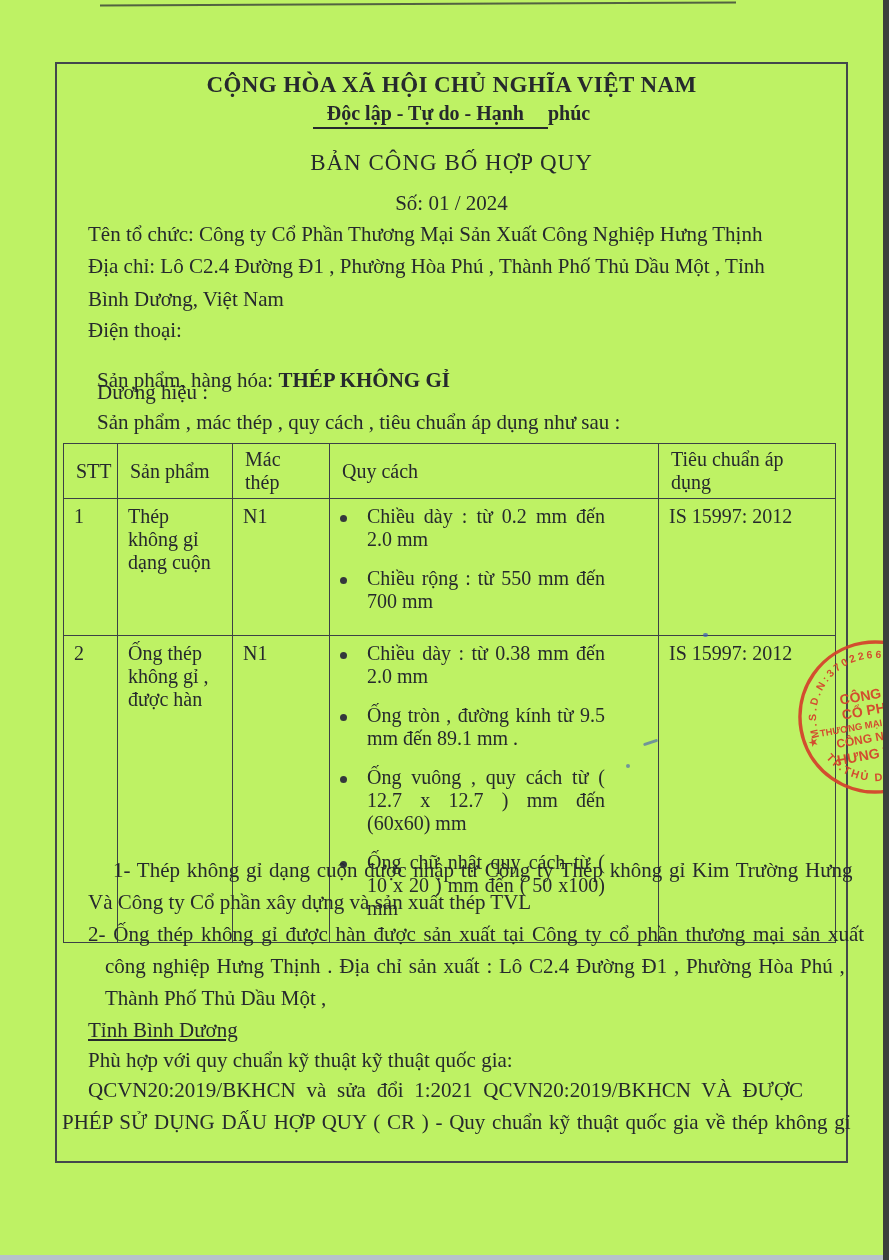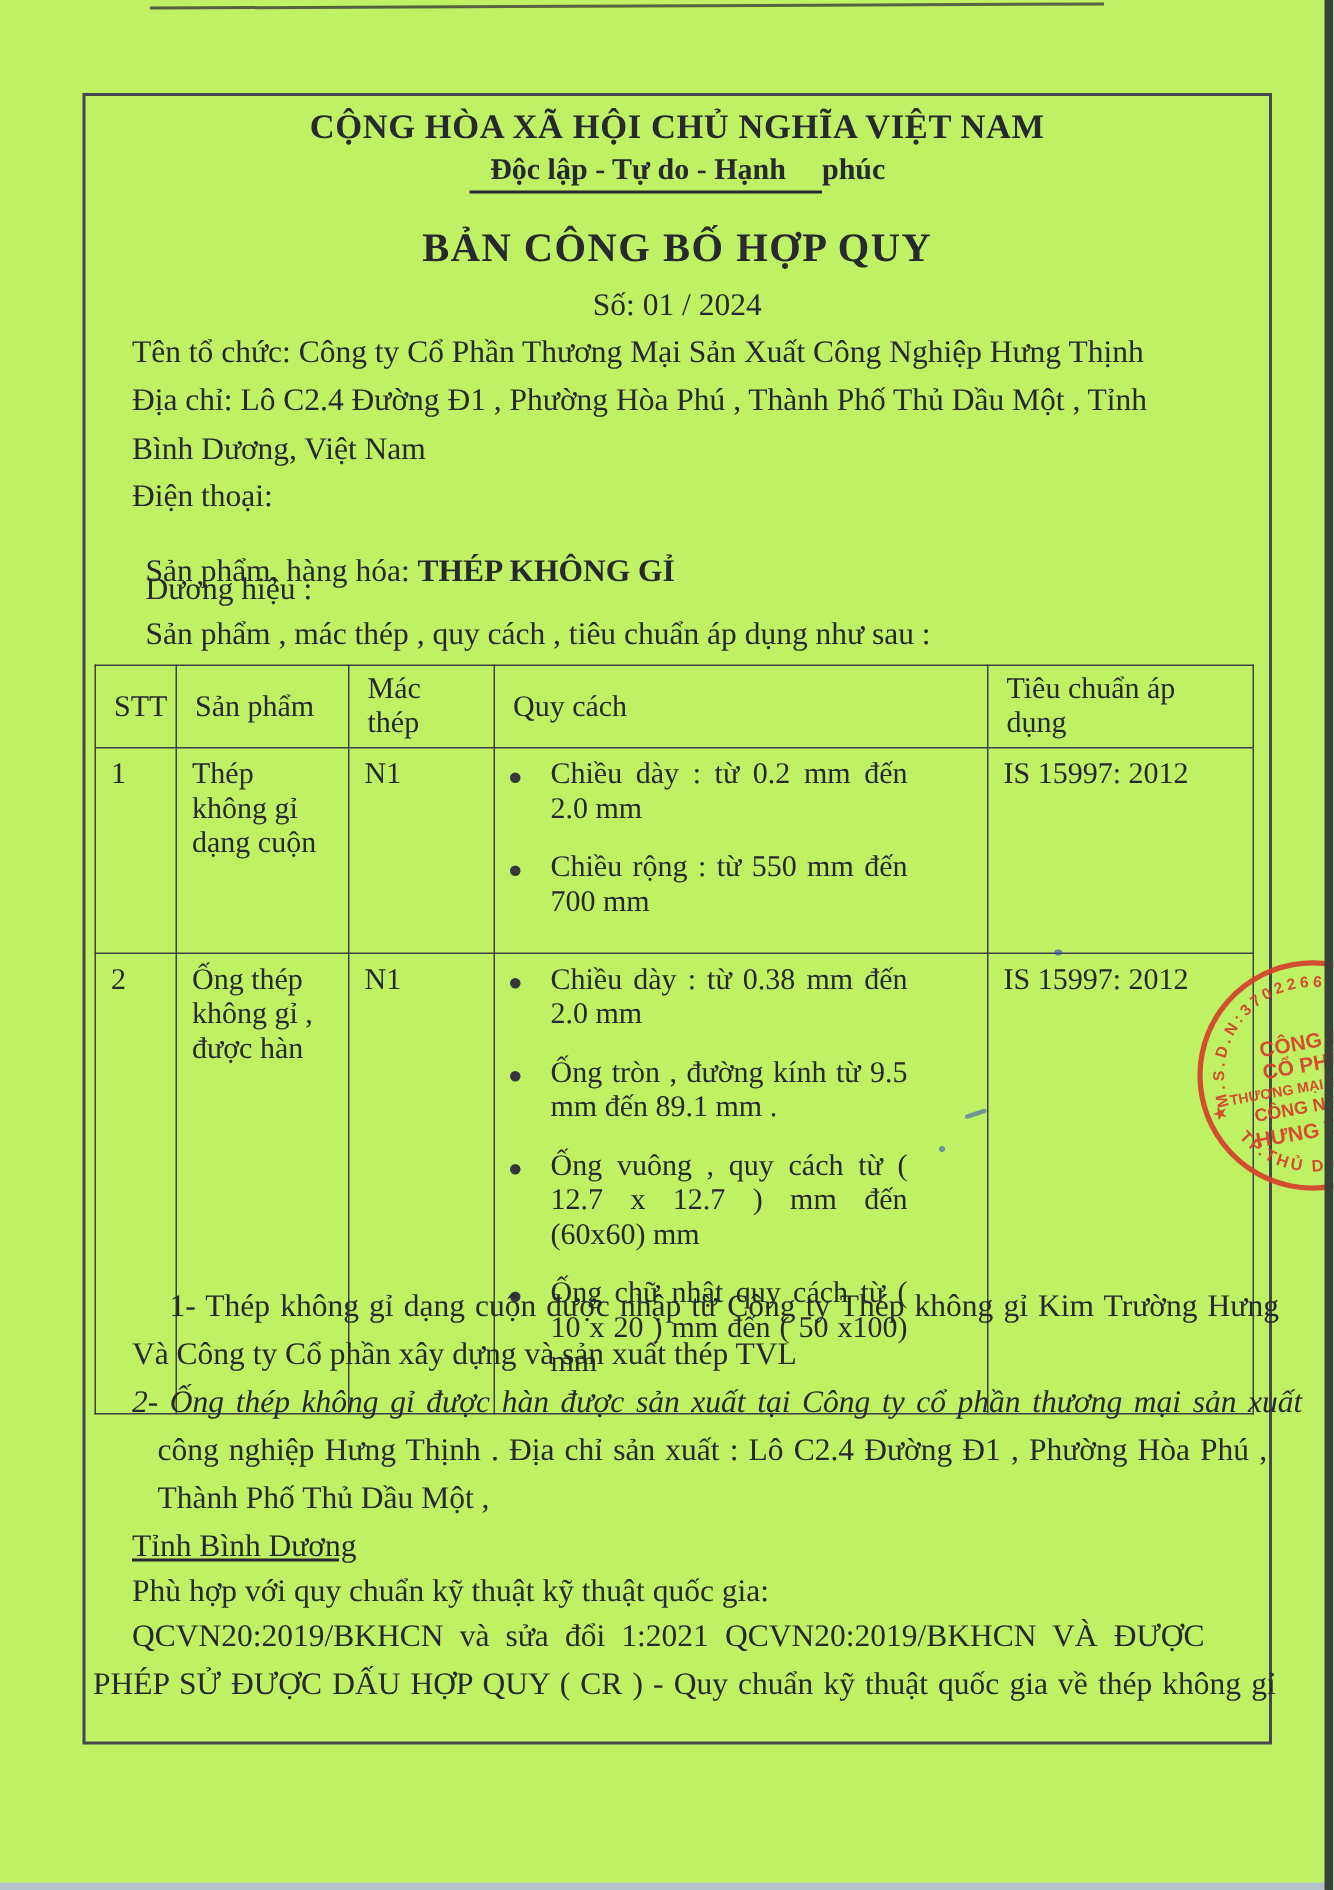--- a/index.html
+++ b/index.html
@@ -6,21 +6,21 @@
   body{width:889px;height:1260px;background:#f6f6f3;font-family:"Liberation Serif","DejaVu Serif",serif;}
   .page{position:relative;width:889px;height:1260px;background:#bef264;overflow:hidden;color:#26292d;}
   .scan-top-line{position:absolute;left:100px;top:3px;width:636px;height:2px;background:#2f3335;opacity:.75;transform:rotate(-.25deg);}
   .scan-right-strip{position:absolute;right:0;top:0;width:6px;height:1260px;background:#3a403c;z-index:9;}
   .scan-bottom-bar{position:absolute;left:0;bottom:0;width:884px;height:5px;background:#b6c2ca;z-index:8;}
   .border-box{position:absolute;left:55px;top:62px;width:793px;height:1101px;border:2px solid #43484c;box-sizing:border-box;background:transparent;}
   .center-wrap{position:absolute;left:55px;width:793px;text-align:center;}
   .nat-title{top:72px;font-size:23px;font-weight:bold;letter-spacing:.4px;}
   .motto{top:102px;font-size:20px;font-weight:bold;}
   .motto .u{border-bottom:2px solid #26292d;padding:0 24px 3px 14px;}
-  .doc-title{top:150px;font-size:27px;font-weight:bold;letter-spacing:1px;}
+  .doc-title{top:150px;font-size:23px;font-weight:normal;letter-spacing:1px;}
   .doc-no{top:191px;font-size:21px;}
   .line{position:absolute;font-size:21px;white-space:nowrap;}
   .bold{font-weight:bold;}
   table.spec{position:absolute;left:63px;top:443px;width:772px;border-collapse:collapse;table-layout:fixed;font-size:20px;}
   table.spec th,table.spec td{border:1.8px solid #3c4146;vertical-align:top;padding:6px 10px;font-weight:normal;text-align:left;box-sizing:border-box;}
   table.spec th{vertical-align:middle;padding:4px 12px;}
   td.c-stt,th.c-stt{text-align:center;}
   td.c-sp{text-align:justify;}
   td.c-mt{text-align:center;}
   td.c-qc{padding-left:36px;padding-top:12px;}
@@ -124,27 +124,27 @@
         </ul>
       </td>
       <td class="c-tc">IS 15997: 2012</td>
     </tr>
   </tbody>
     </table>
 
   <div class="notes">
     <div class="line ws1" style="left:96px;top:858px;margin-left:17px;">1-  Thép không gỉ dạng cuộn được nhập từ Công ty Thép không gỉ Kim Trường Hưng</div>
     <div class="line" style="left:88px;top:890px;">Và Công ty Cổ phần xây dựng và sản xuất thép TVL</div>
-    <div class="line ws2" style="left:88px;top:922px;font-style:italic;">2-  Ống thép không gỉ được hàn được sản xuất tại Công ty cổ phần thương mại sản xuất</div>
+    <div class="line ws2" style="left:88px;top:922px;">2-  Ống thép không gỉ được hàn được sản xuất tại Công ty cổ phần thương mại sản xuất</div>
     <div class="line ws1" style="left:105px;top:954px;">công nghiệp Hưng Thịnh . Địa chỉ sản xuất : Lô C2.4 Đường Đ1 , Phường Hòa Phú ,</div>
     <div class="line" style="left:105px;top:986px;">Thành Phố Thủ Dầu Một ,</div>
     <div class="line" style="left:88px;top:1018px;text-decoration:underline;">Tỉnh Bình Dương</div>
     <div class="line" style="left:88px;top:1048px;">Phù hợp với quy chuẩn kỹ thuật kỹ thuật quốc gia:</div>
     <div class="line ws5" style="left:88px;top:1078px;">QCVN20:2019/BKHCN  và  sửa  đổi  1:2021  QCVN20:2019/BKHCN  VÀ  ĐƯỢC</div>
-    <div class="line ws1" style="left:62px;top:1110px;">PHÉP SỬ ĐƯỢC DẤU HỢP QUY ( CR ) -  Quy chuẩn kỹ thuật quốc gia về thép không gỉ</div>
+    <div class="line ws1" style="left:62px;top:1110px;">PHÉP SỬ DỤNG DẤU HỢP QUY ( CR ) -  Quy chuẩn kỹ thuật quốc gia về thép không gỉ</div>
   </div>
 
   <div class="ink" style="left:703px;top:633px;width:5px;height:4px;opacity:.7;"></div>
   <div class="ink" style="left:643px;top:741px;width:15px;height:3px;opacity:.6;transform:rotate(-18deg);"></div>
   <div class="ink" style="left:626px;top:764px;width:4px;height:4px;opacity:.6;"></div>
 
   <svg class="stamp-svg" width="220" height="220" viewBox="0 0 220 220">
     <defs>
       <path id="arcTop" d="M51.9,120.2 A59,59 0 0 1 161.1,80.5" fill="none"></path>
       <path id="arcBottom" d="M54.6,142 A64,64 0 0 0 165.4,142" fill="none"></path>

